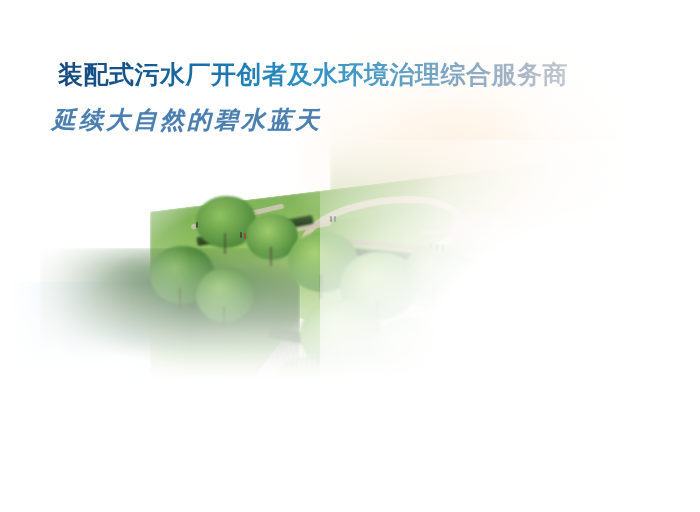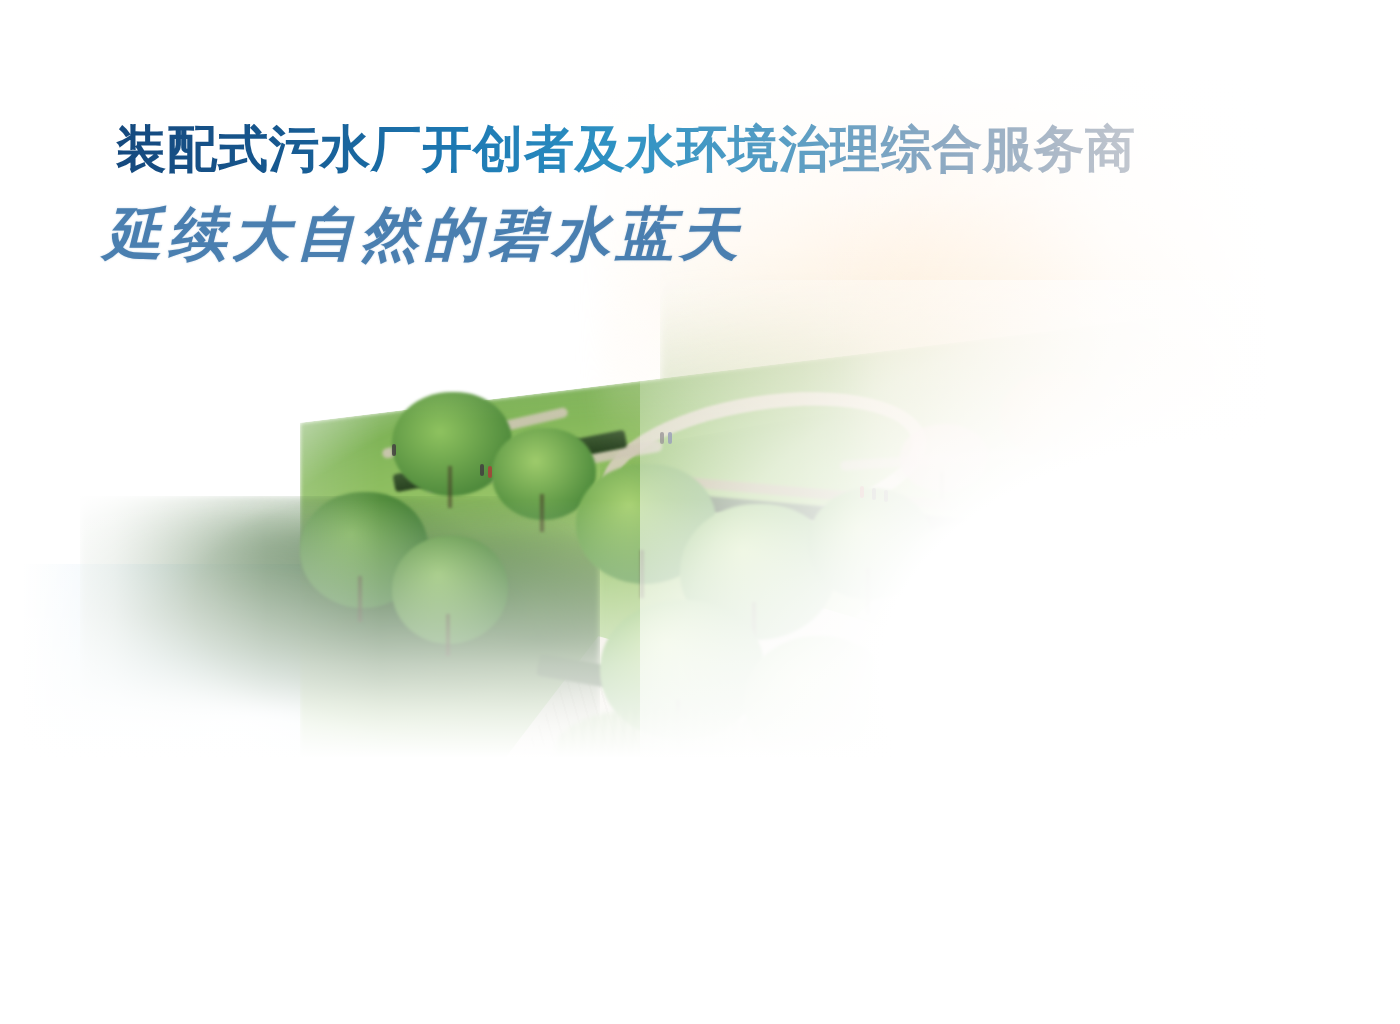--- a/index.html
+++ b/index.html
@@ -285,24 +285,24 @@
             background-clip: text;
     color: transparent;
     -webkit-text-fill-color: transparent;
   }
 
   .subtitle {
     position: absolute;
     left: 52px;
     top: 103px;
     color: #4a7fb0;
-    font-size: 29px;
+    font-size: 24px;
     line-height: 34px;
     letter-spacing: 3px;
-    font-family: Liberation Mono, monospace;
+    font-family: Liberation Sans, sans-serif;
     font-style: italic;
     font-weight: bold;
     white-space: nowrap;
     text-shadow: 0 0 1px rgba(74,127,176,0.35);
   }
   .sub-line-2 { padding-left: 57px; }
 </style>
 </head>
 <body>
 

